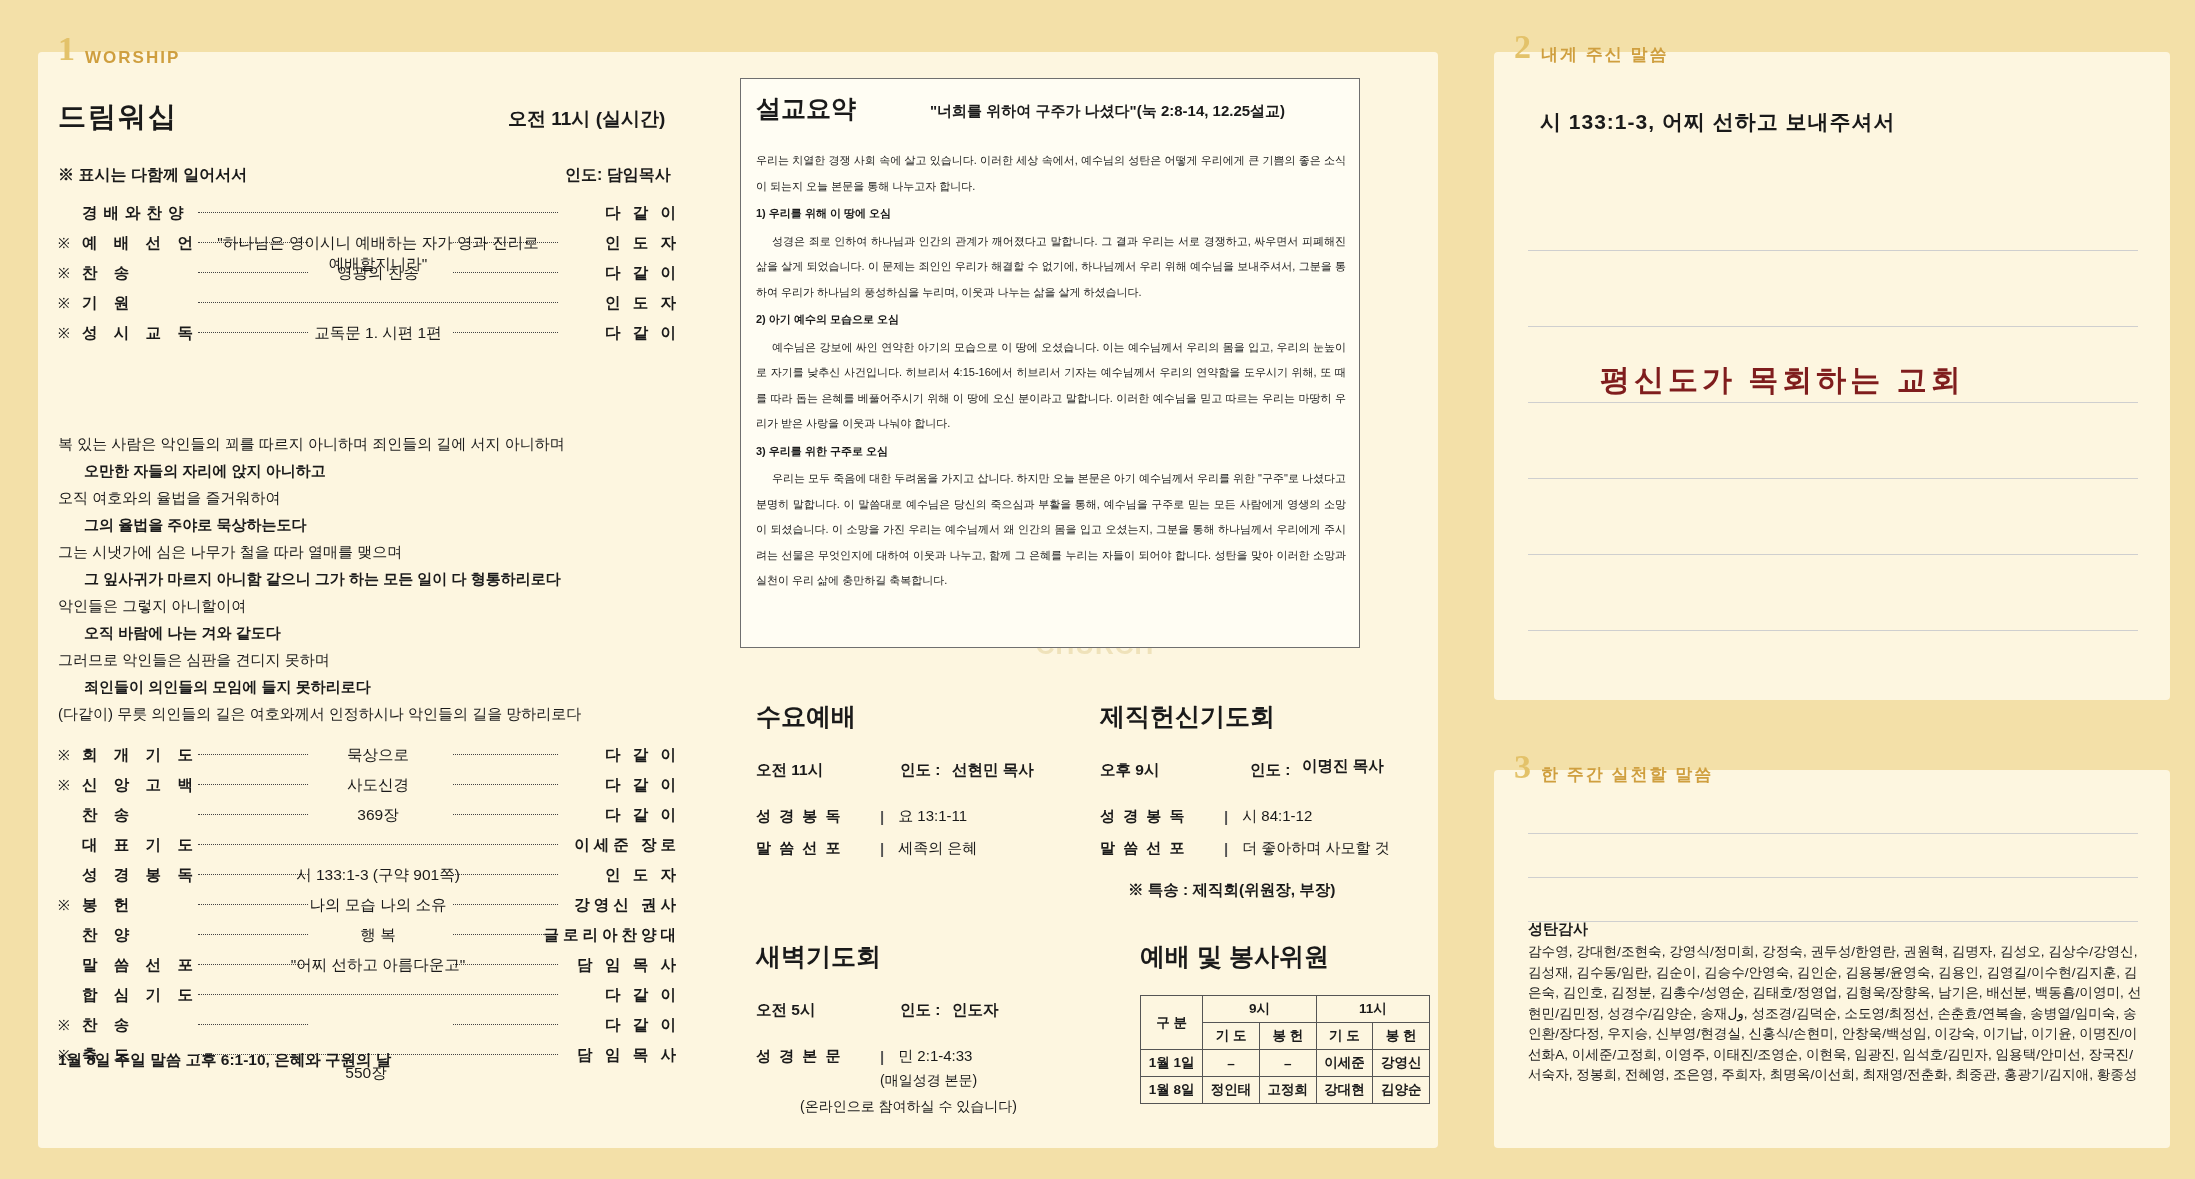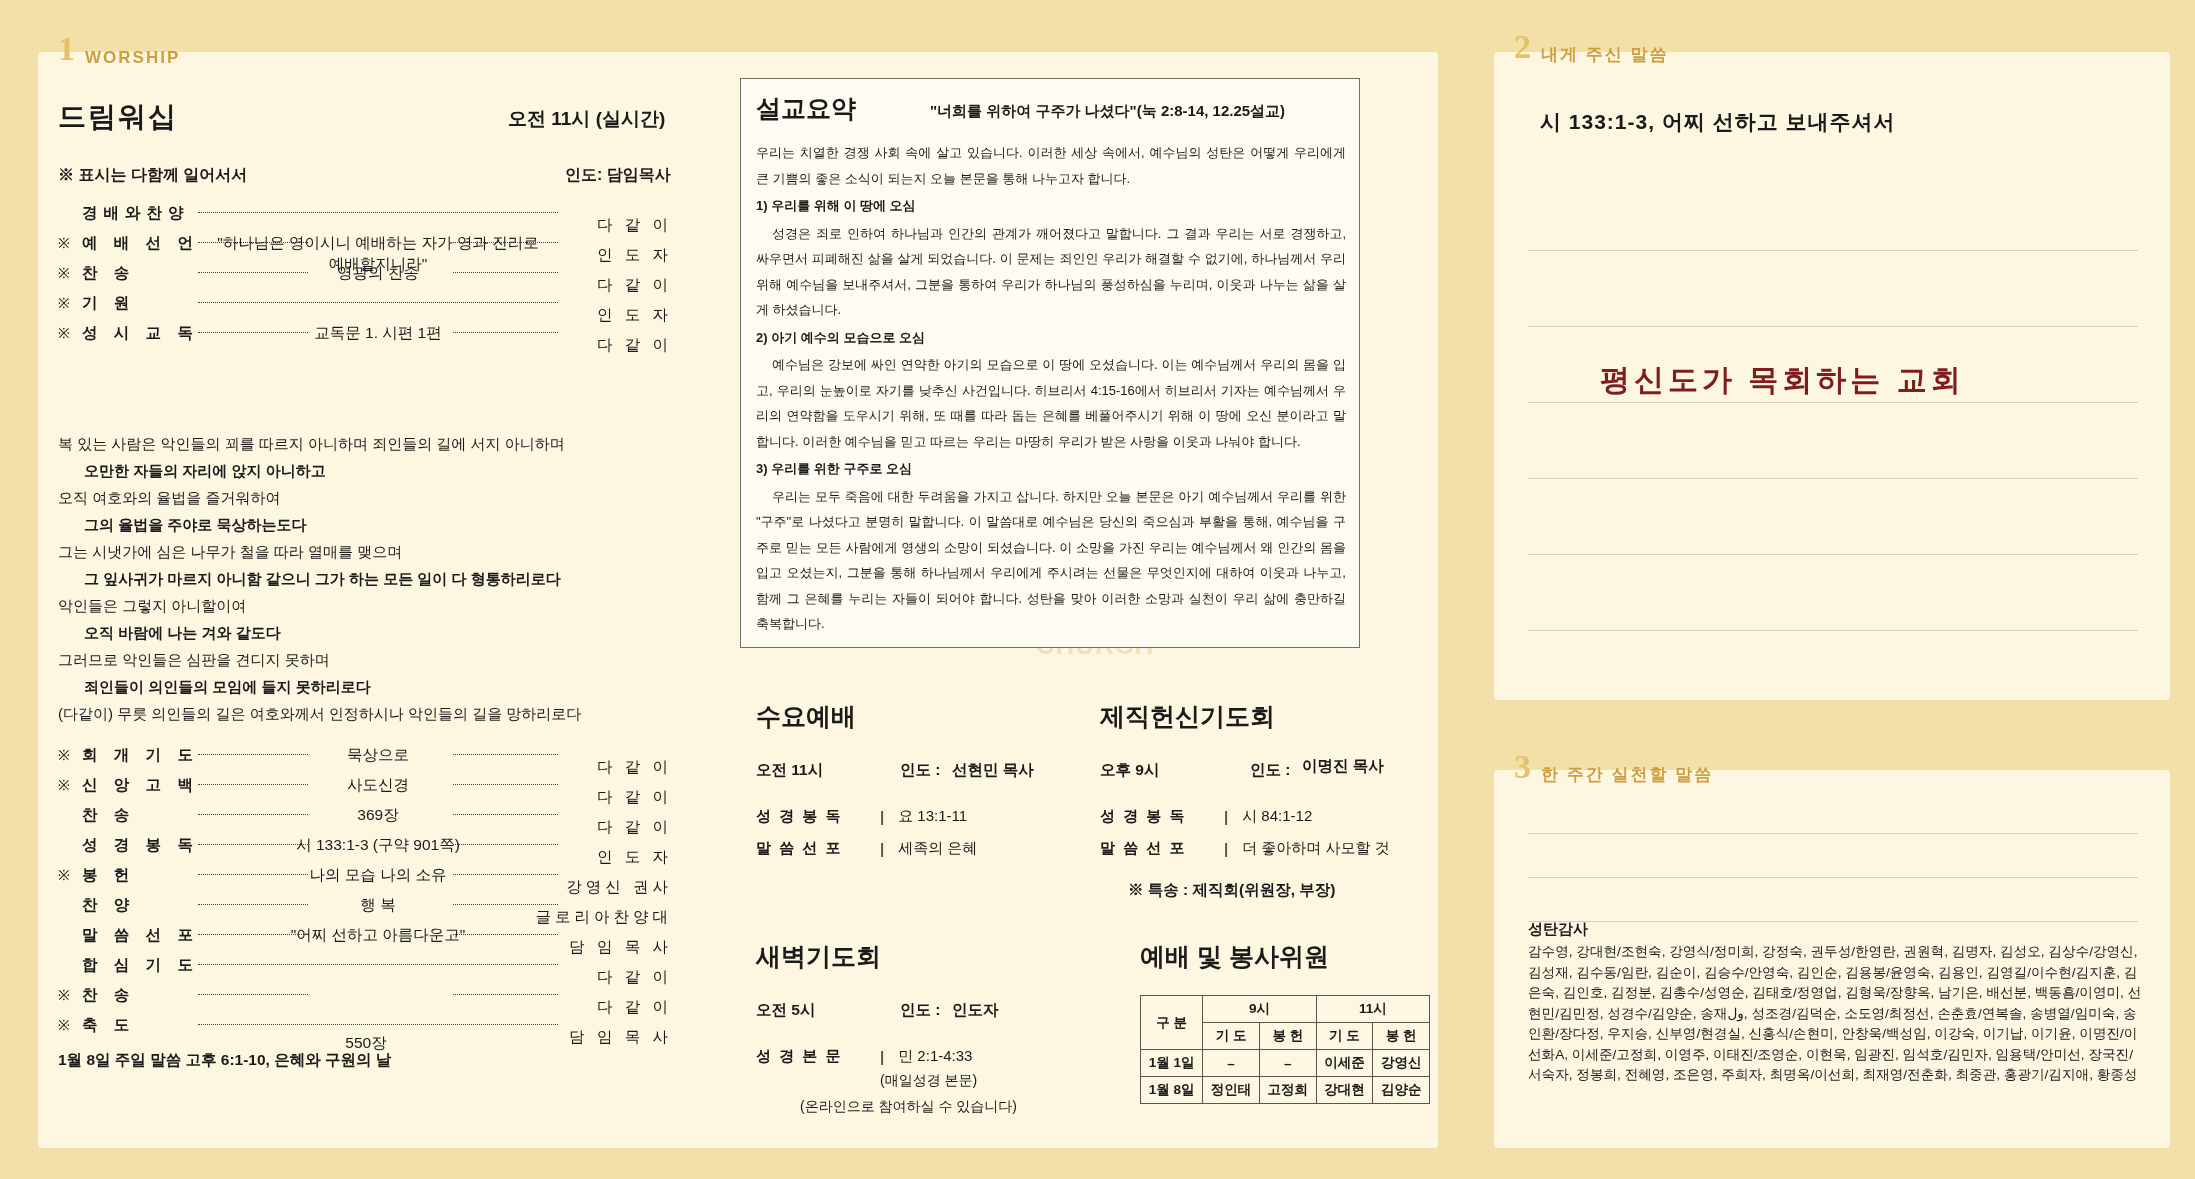--- a/index.html
+++ b/index.html
@@ -52,38 +52,38 @@
   .title-time { position:absolute; left:508px; top:106px; font-size:19px; font-weight:bold; }
 
   .note-line { position:absolute; left:58px; top:165px; font-size:16px; font-weight:bold;}
   .note-right { position:absolute; left:565px; top:165px; font-size:16px; font-weight:bold;}
 
   .ord { position:absolute; left:58px; width:630px; font-size:15.5px; }
   .ord-row { position:relative; height:30px; }
   .ord-mark { position:absolute; left:0; top:3px; font-size:14px; }
   .ord-name { position:absolute; left:24px; top:3px; letter-spacing:6px; font-weight:bold; }
   .ord-mid { position:absolute; top:3px; text-align:center; }
-  .ord-who { position:absolute; right:16px; top:3px; font-weight:normal; letter-spacing:4px;margin-top:12px; }
+  .ord-who { position:absolute; right:8px; top:3px; font-weight:bold; letter-spacing:4px; }
   .dots { position:absolute; top:12px; border-bottom:1px dotted #444; }
 
   
   .psalm { position:absolute; left:58px; top:430px; width:640px; font-size:15px; line-height:27px; }
   .psalm .ind { padding-left:26px; font-weight:bold; }
 
   
   .bottom-note { position:absolute; left:58px; top:1050px; font-size:15.5px; font-weight:bold; }
 
   
   .sermon-box {
     position:absolute; left:740px; top:78px; width:620px; height:570px;
     border:1px solid #6f6f6f; background:#fffdf3;
   }
   .sermon-title { position:absolute; left:756px; top:92px; font-size:25px; font-weight:bold; }
   .sermon-verse { position:absolute; left:930px; top:102px; font-size:15px; font-weight:bold; }
-  .sermon-body { position:absolute; left:756px; top:140px; width:590px; font-size:13px; line-height:25.5px; text-align:justify; }
+  .sermon-body { position:absolute; left:756px; top:148px; width:590px; font-size:11px; line-height:25.5px; text-align:justify; }
   .sermon-body p { margin:0 0 2px 0; }
   .sermon-body .h { font-weight:bold; }
   .sermon-body .ind { text-indent:16px; }
 
   
   .sub-title { position:absolute; font-size:25px; font-weight:bold; }
   .sub-line { position:absolute; font-size:15.5px; }
 
   
   .tbl { position:absolute; border-collapse:collapse; font-size:13.5px; }
@@ -222,20 +222,27 @@
         <span class="ord-mid" style="left: 150px; width: 340px;">사도신경</span>
         <span class="ord-who">다  같  이</span>
       </div>
       <div class="ord-row">
         <span class="dots" style="left: 140px; width: 110px;"></span>
         <span class="dots" style="left: 395px; width: 105px;"></span>
         <span class="ord-mark"></span>
         <span class="ord-name">찬      송</span>
         <span class="ord-mid" style="left: 150px; width: 340px;">369장</span>
         <span class="ord-who">다  같  이</span>
+      </div>
+      <div class="ord-row">
+        <span class="dots" style="left: 140px; width: 360px;"></span>
+        <span class="ord-mark"></span>
+        <span class="ord-name">대 표 기 도</span>
+        <span class="ord-mid" style="left: 150px; width: 340px;"></span>
+        <span class="ord-who">이세준 장로</span>
       </div>
       <div class="ord-row">
         <span class="dots" style="left: 140px; width: 110px;"></span>
         <span class="dots" style="left: 395px; width: 105px;"></span>
         <span class="ord-mark"></span>
         <span class="ord-name">성 경 봉 독</span>
         <span class="ord-mid" style="left: 150px; width: 340px;">시 133:1-3 (구약 901쪽)</span>
         <span class="ord-who">인  도  자</span>
       </div>
       <div class="ord-row">

